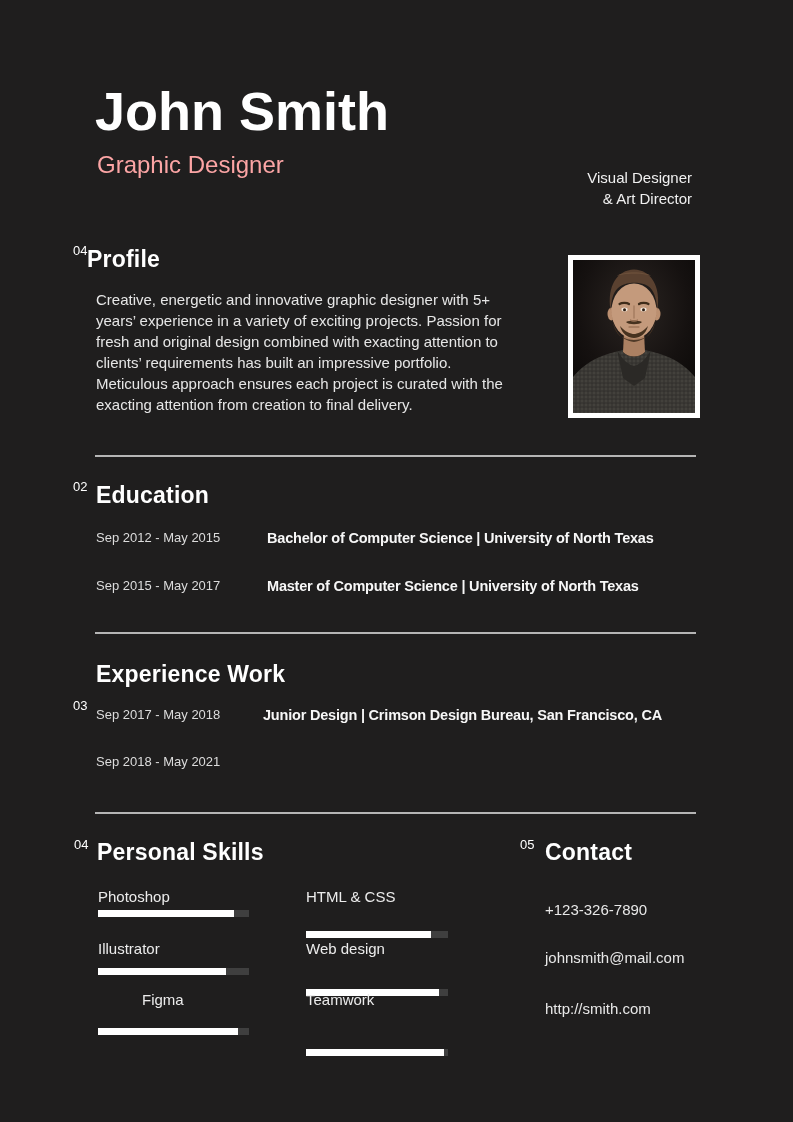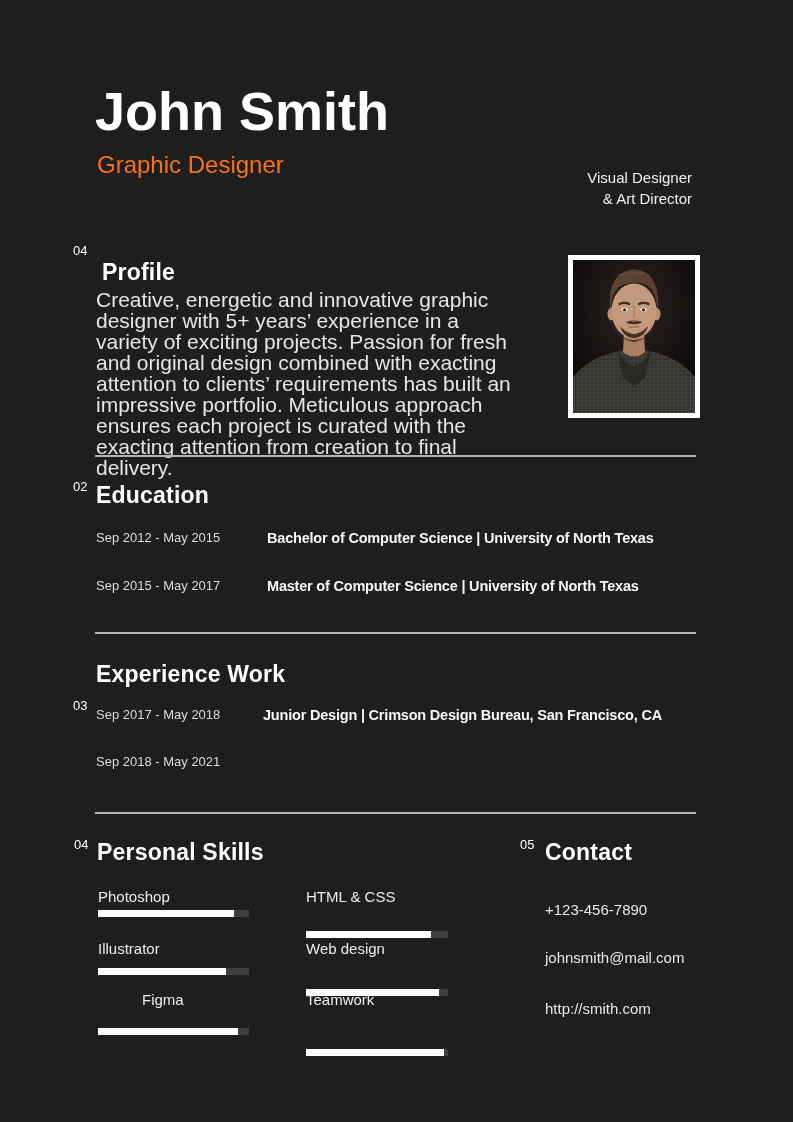--- a/index.html
+++ b/index.html
@@ -11,35 +11,35 @@
     color:#ffffff;
     overflow:hidden;
   }
   .abs{position:absolute;}
   .name{
     left:95px;top:80px;
     font-size:54px;font-weight:bold;color:#ffffff;letter-spacing:0;
   }
   .job-title{
     left:97px;top:151px;
-    font-size:24px;font-weight:400;color:#f97316;
+    font-size:24px;font-weight:400;color:#fca5a5;
   }
   .tagline{
     right:101px;top:167px;
     font-size:15px;line-height:21px;color:#f0f0f0;text-align:right;
   }
   .sec-num{
     font-size:13px;color:#ffffff;font-weight:400;
   }
   .sec-head{
     font-size:23px;font-weight:bold;color:#ffffff;letter-spacing:0.2px;
   }
   .profile-text{
     left:96px;top:289px;width:424px;
-    font-size:21px;line-height:21px;color:#e6e6e6;
+    font-size:15px;line-height:21px;color:#e6e6e6;
   }
   .photo-frame{
     left:568px;top:255px;width:132px;height:163px;
     border:5px solid #ffffff;box-sizing:border-box;background:#0c0a09;
   }
   .photo-frame svg{display:block;width:100%;height:100%;}
   .divider{
     left:95px;width:601px;height:2px;background:#b5b5b5;
   }
   .row-date{
@@ -67,21 +67,21 @@
 <div class="page">
 
   <div class="abs name">John Smith</div>
   <div class="abs job-title">Graphic Designer</div>
   <div class="abs tagline">
     <div>Visual Designer</div>
     <div>&amp; Art Director</div>
   </div>
 
   <div class="abs sec-num" style="left:73px;top:243px;">04</div>
-  <div class="abs sec-head" style="left:102px;top:246px;margin-top:13px;">Profile</div>
+  <div class="abs sec-head" style="left:87px;top:246px;">Profile</div>
   <div class="abs profile-text">Creative, energetic and innovative graphic designer with 5+ years’ experience in a variety of exciting projects. Passion for fresh and original design combined with exacting attention to clients’ requirements has built an impressive portfolio. Meticulous approach ensures each project is curated with the exacting attention from creation to final delivery.</div>
 
   <div class="abs photo-frame">
     <svg viewBox="0 0 122 153" preserveAspectRatio="xMidYMid slice">
       <defs>
         <radialGradient id="bgGrad" cx="50%" cy="32%" r="75%">
           <stop offset="0%" stop-color="#2b2522"></stop>
           <stop offset="60%" stop-color="#151110"></stop>
           <stop offset="100%" stop-color="#0a0807"></stop>
         </radialGradient>
@@ -170,17 +170,17 @@
   <div class="abs bar-track" style="left:306px;top:961px;width:142px;">
       <div class="bar-fill" style="width: 94%;"></div>
     </div>
   <div class="abs skill-label" style="left:306px;top:991px;">Teamwork</div>
   <div class="abs bar-track" style="left:306px;top:1014px;width:142px;">
       <div class="bar-fill" style="width: 97%;"></div>
     </div>
 
   <div class="abs sec-num" style="left:520px;top:837px;text-align:center;">05</div>
   <div class="abs sec-head" style="left:545px;top:839px;">Contact</div>
-  <div class="abs contact-item" style="left:545px;top:901px;">+123-456-7890</div>
+  <div class="abs contact-item" style="left:545px;top:901px;">+123-326-7890</div>
   <div class="abs contact-item" style="left:545px;top:949px;">johnsmith@mail.com</div>
   <div class="abs contact-item" style="left:545px;top:1000px;">http://smith.com</div>
 
 </div>
 
 </body></html>

